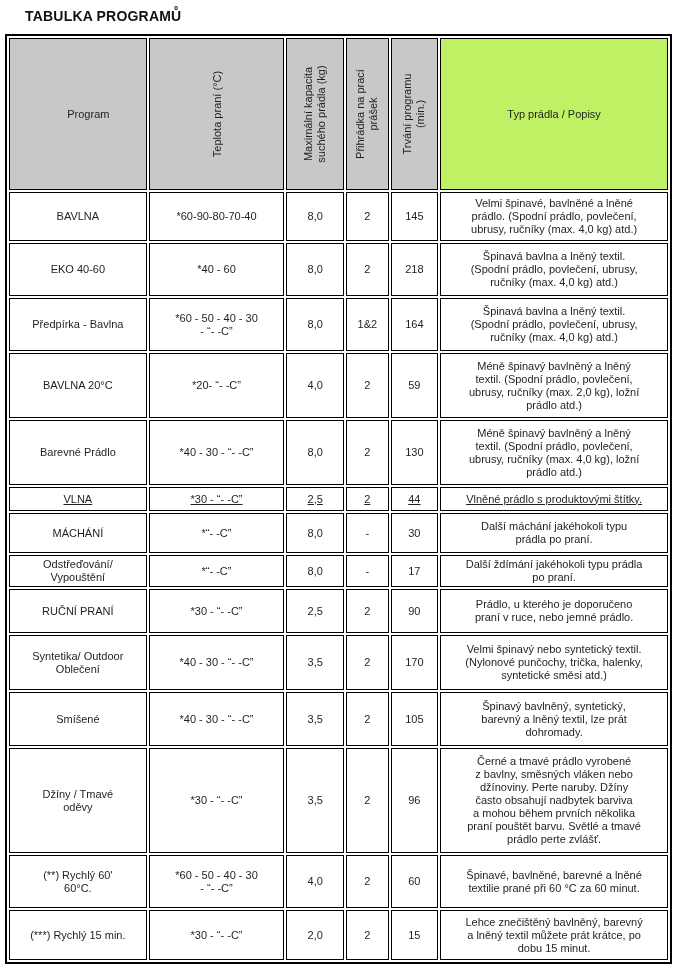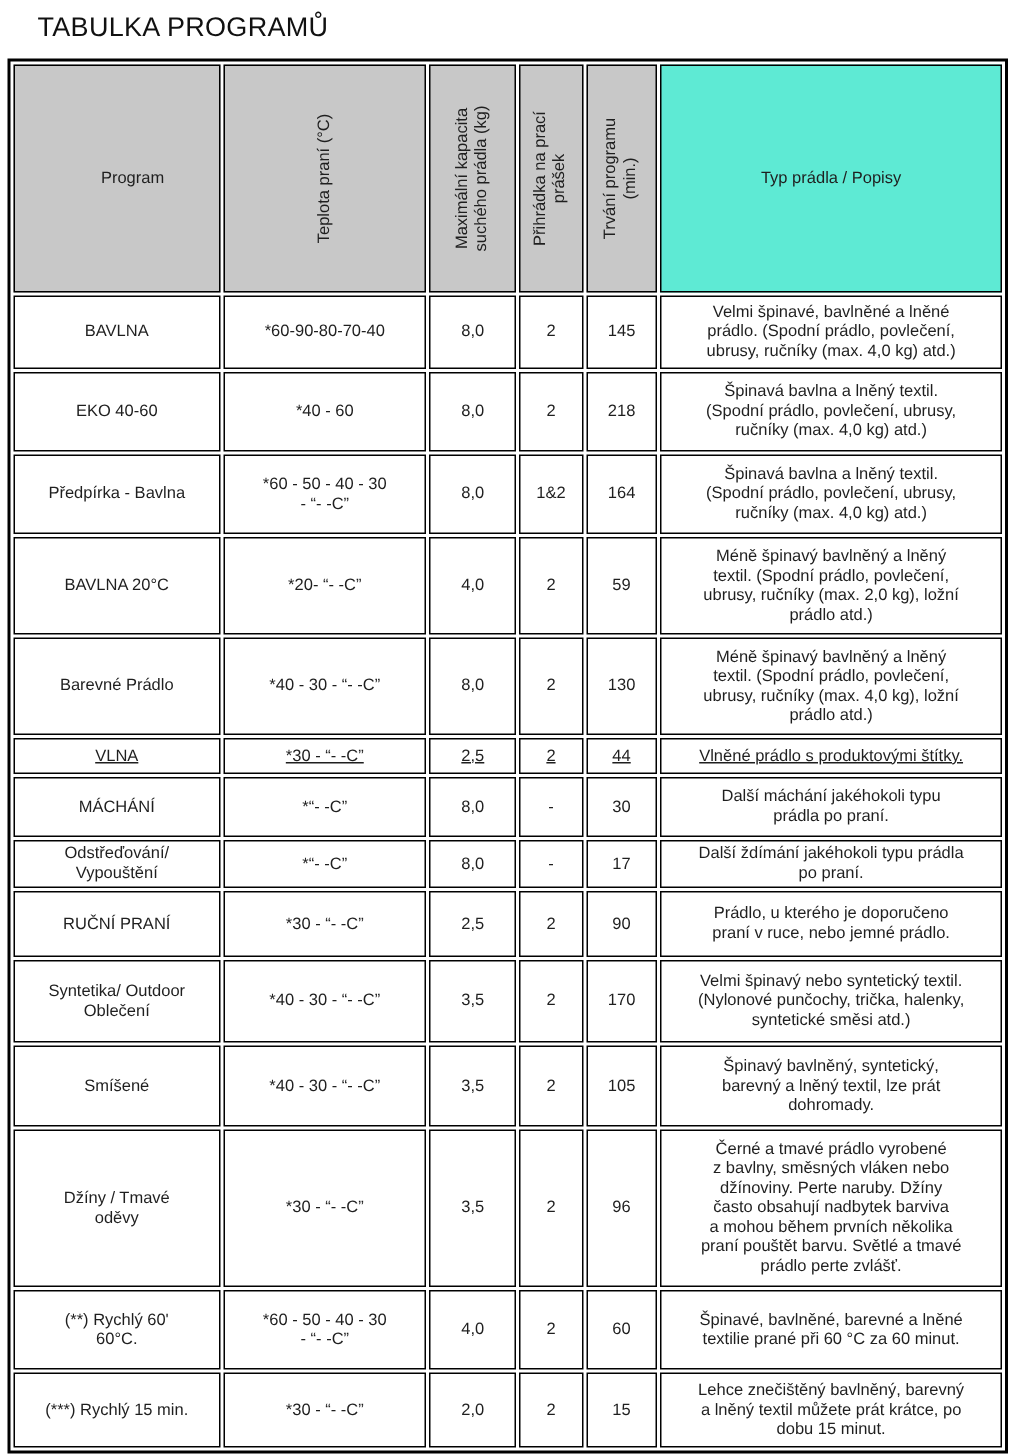--- a/index.html
+++ b/index.html
@@ -4,21 +4,21 @@
 <style>
   html,body { margin:0; padding:0; background:#ffffff; }
   body {
     width:680px; height:970px; overflow:hidden;
     color:#1f1f1f;
     font-family:"Liberation Sans", sans-serif;
     -webkit-font-smoothing:antialiased;
   }
   .page { width:680px; }
   h1.doc-title {
-    font-size:18px; font-weight:normal; color:#111;
+    font-size:14px; font-weight:bold; color:#111;
     margin:8px 0 10px 25px; letter-spacing:0.2px;
   }
   table.programs {
     border-collapse:separate;
     border-spacing:2px;
     border:2px solid #000;
     margin-left:5px;
     width:667px;
     table-layout:fixed;
     background:#ffffff;
@@ -74,21 +74,21 @@
 suchého prádla (kg)</div>
         </th>
         <th style="background: rgb(200, 200, 200);">
           <div class="hcell rot">Přihrádka na prací
 prášek</div>
         </th>
         <th style="background: rgb(200, 200, 200);">
           <div class="hcell rot">Trvání programu
 (min.)</div>
         </th>
-        <th style="background: #5eead4;">
+        <th style="background: #bef264;">
           <div class="hcell">Typ prádla / Popisy</div>
         </th>
       </tr>
     </thead>
     <tbody>
         <tr style="height: 49px;">
     <td>BAVLNA</td>
     <td>*60-90-80-70-40</td>
     <td>8,0</td>
     <td>2</td>

